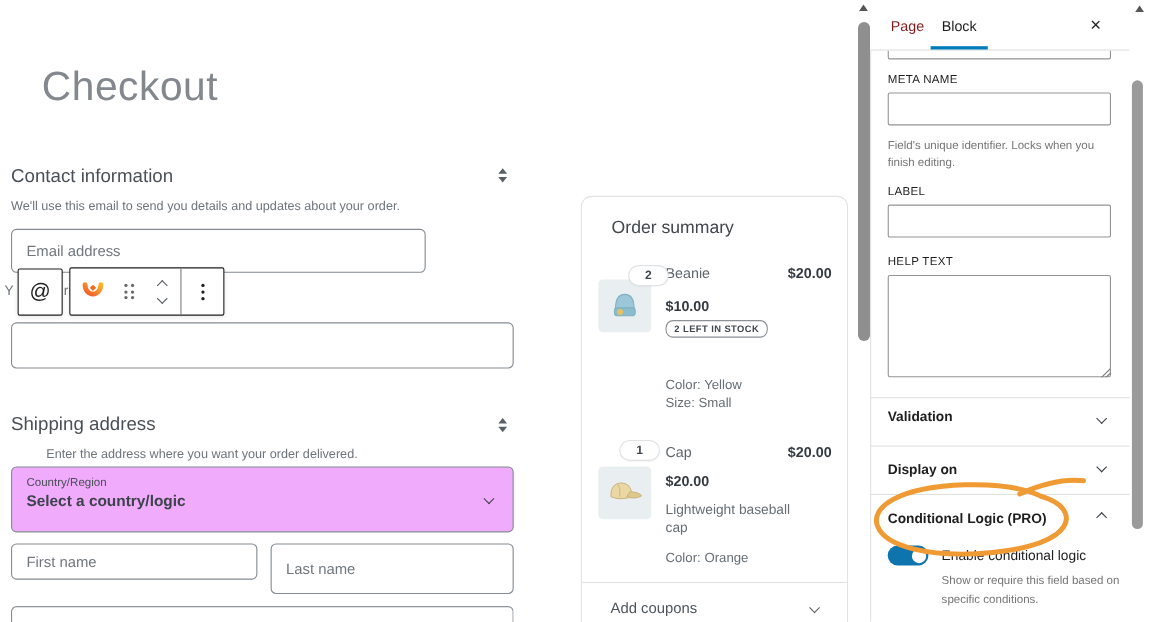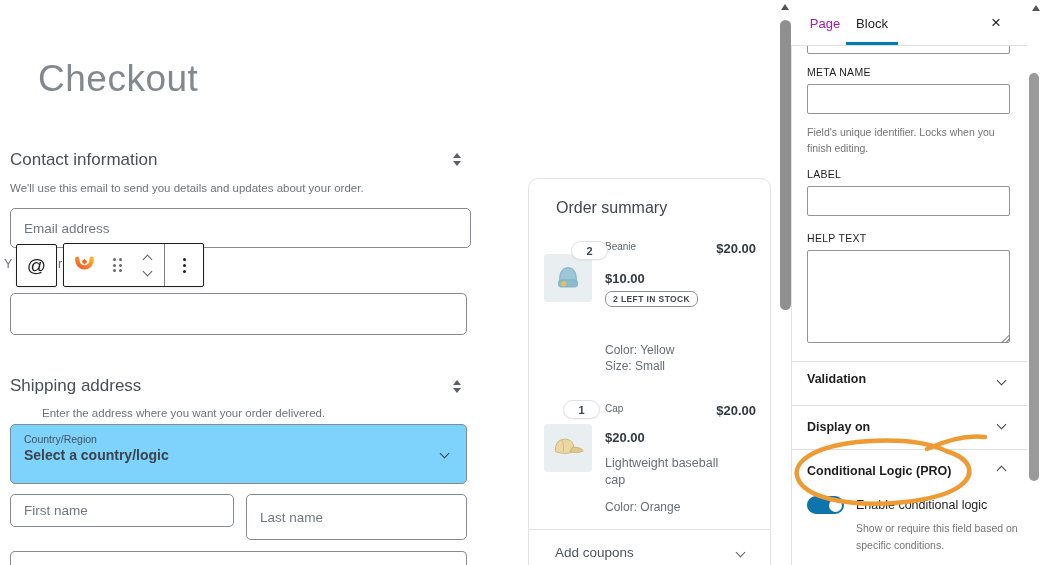--- a/index.html
+++ b/index.html
@@ -11,21 +11,21 @@
   .page-title { left:38px; top:58px; font-size:37px; font-weight:300; color:#82888e; letter-spacing:.5px; }
   .sec-head { font-size:17px; font-weight:400; color:#495057; }
   .sec-desc { font-size:11.5px; color:#6d747b; }
   .sorter { width:14px; display:flex; flex-direction:column; align-items:center; gap:3px; }
   .tri-up { width:0; height:0; border-left:4px solid transparent; border-right:4px solid transparent; border-bottom:5px solid #5a6067; }
   .tri-dn { width:0; height:0; border-left:4px solid transparent; border-right:4px solid transparent; border-top:5px solid #5a6067; }
   .fld { border:1px solid #848b92; border-radius:5px; background:#fff; font-size:13.5px; color:#3c434a; padding:0 13px; font-family:inherit; }
   .fld::placeholder { color:#71787f; opacity:1; }
   .frag { font-size:12.5px; color:#6d747b; z-index:1; }
 
-  .select-box { border:1px solid #848b92; border-radius:5px; background:#7dd3fc; padding:8px 13px; }
+  .select-box { border:1px solid #848b92; border-radius:5px; background:#f0abfc; padding:8px 13px; }
   .select-label { font-size:10.5px; color:#495057; }
   .select-value { font-size:14px; color:#3c434a; font-weight:600; margin-top:2px; }
 
   .chev { display:inline-block; width:7px; height:7px; border-right:1.7px solid #3c434a; border-bottom:1.7px solid #3c434a; transform:rotate(45deg); }
   .chev.up { transform:rotate(-135deg); }
   .chev.gray { border-color:#5a6067; }
 
   
   .tb-box { background:#fff; border:1px solid #1e1e1e; border-radius:2px; box-shadow:0 2px 4px rgba(0,0,0,.08); z-index:5; display:flex; align-items:center; }
   .tb-at { left:16px; top:244px; width:41px; height:43px; justify-content:center; font-size:19px; color:#1e1e1e; }
@@ -36,38 +36,38 @@
   .mover { display:flex; flex-direction:column; gap:5px; align-items:center; }
   .kebab { display:flex; flex-direction:column; gap:3px; align-items:center; }
   .kebab i { width:3px; height:3px; border-radius:50%; background:#1e1e1e; }
   .tb-sep { width:1px; height:100%; background:#7b7f83; }
 
   
   .card { left:528px; top:178px; width:243px; height:420px; border:1px solid #e1e3e6; border-radius:10px; background:#fff; }
   .os-head { left:27px; top:20px; font-size:16px; color:#40474e; }
   .thumb { width:48px; height:48px; border-radius:4px; background:#e9eef1; display:flex; align-items:center; justify-content:center; }
   .qty-badge { background:#fff; border:1px solid #dfe1e4; border-radius:10px; min-width:37px; height:19px; display:flex; align-items:center; justify-content:center; font-size:11px; font-weight:700; color:#40474e; box-shadow:0 1px 1px rgba(0,0,0,.04); z-index:2; }
-  .it-name { font-size:10px; color:#5c646c; }
+  .it-name { font-size:13px; color:#5c646c; }
   .it-price { font-size:13px; font-weight:600; color:#333a41; }
   .it-unit { font-size:13px; font-weight:700; color:#333a41; }
   .stock-badge { display:inline-block; border:1px solid #8c9196; border-radius:7px; padding:2px 7px; font-size:8.5px; font-weight:700; letter-spacing:.4px; color:#40474e; }
   .it-desc { font-size:12.5px; color:#666e76; line-height:1.35; }
   .it-attr { font-size:12px; color:#666e76; line-height:1.45; }
   .coupon-row { left:0; top:350px; width:241px; border-top:1px solid #e1e3e6; height:46px; display:flex; align-items:center; justify-content:space-between; padding:0 26px; cursor:pointer; }
   .coupon-label { font-size:13.5px; color:#4c545c; }
 
   
   .sb-thumb { background:#8f8f8f; border-radius:5.5px; }
   .sb-arrow { width:0; height:0; border-left:4.5px solid transparent; border-right:4.5px solid transparent; border-bottom:6px solid #555; }
 
   
   .sidebar { left:791px; top:0; width:237px; height:565px; border-left:1px solid #e2e2e2; background:#fff; }
   .sb-header { left:791px; top:0; width:236px; height:46px; background:#fff; border-bottom:1px solid #e0e0e0; z-index:3; }
   .tab { position:absolute; top:0; height:46px; display:flex; align-items:center; justify-content:center; font-size:13px; color:#1e1e1e; cursor:pointer; background:none; border:none; font-family:inherit; }
-  .tab.inactive { color:#a21caf;text-align:right; }
+  .tab.inactive { color:#7f1d1d;text-align:right; }
   .tab-underline { position:absolute; top:42px; height:3px; background:#007cba; }
   .close-x { position:absolute; top:12px; font-size:17px; color:#1e1e1e; background:none; border:none; cursor:pointer; line-height:22px; }
   .sb-label { font-size:10.5px; font-weight:400; letter-spacing:.3px; color:#1e1e1e; text-transform:uppercase; }
   .sb-input { border:1px solid #949494; border-radius:2px; background:#fff; font-family:inherit; font-size:13px; padding:0 8px; }
   .sb-help { font-size:10.5px; line-height:1.55; color:#757575; }
   .divider { height:1px; background:#e0e0e0; }
   .acc-label { font-size:12.5px; font-weight:600; color:#1e1e1e; }
   .resize-corner { position:absolute; width:10px; height:10px; overflow:hidden; }
   .resize-corner i { position:absolute; background:#767676; height:1px; transform:rotate(-45deg); }
   .toggle { width:37px; height:18px; border-radius:9px; background:#0e74ae; position:relative; border:none; cursor:pointer; }
@@ -83,21 +83,21 @@
 <div class="abs page-title">Checkout</div>
 
 
 <div class="abs sec-head" style="left:10px; top:150px;">Contact information</div>
 <div class="abs sorter" style="left:450px; top:153px;">
   <span class="tri-up"></span>
   <span class="tri-dn"></span>
 </div>
 <div class="abs sec-desc" style="left:10px; top:182px;">We'll use this email to send you details and updates about your order.</div>
 
-<input class="abs fld" style="left: 10px; top: 208px; width: 461px; height: 40px;" placeholder="Email address">
+<input class="abs fld" style="left: 10px; top: 208px; width: 377px; height: 40px;" placeholder="Email address">
 
 <span class="abs frag" style="left:4px; top:257px;">Y</span>
 <span class="abs frag" style="left:58px; top:257px;">rr</span>
 
 
 <div class="abs tb-box tb-at">
   <span>@</span>
 </div>
 <div class="abs tb-box tb-main">
   <button class="tb-btn" style="width:40px;">

